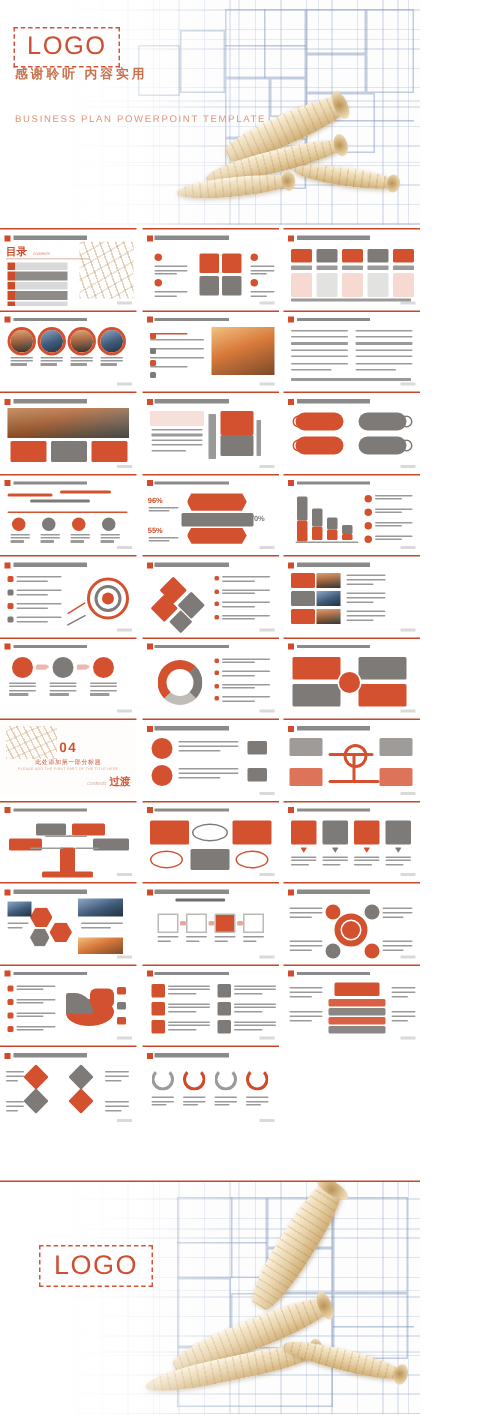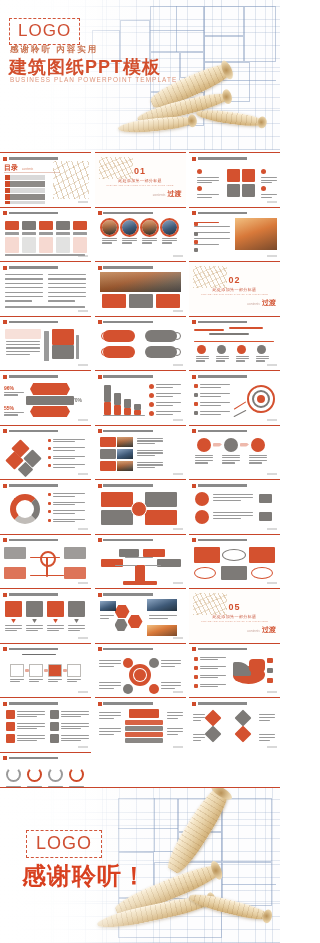--- a/index.html
+++ b/index.html
@@ -184,21 +184,20 @@
   <div class="roll" style="left:148px;top:76px;width:86px;height:20px;transform:rotate(-24deg)"></div>
   <div class="roll" style="left:136px;top:100px;width:96px;height:15px;transform:rotate(-14deg)"></div>
   <div class="roll" style="left:118px;top:118px;width:78px;height:13px;transform:rotate(-6deg)"></div>
   <div class="roll" style="left:196px;top:112px;width:70px;height:12px;transform:rotate(8deg)"></div>
   <div class="fade-l"></div>
 
   <div class="logo-box">
     <span>LOGO</span>
   </div>
   <div class="sub-cn">感谢聆听  内容实用</div>
-  <div class="main-cn">建筑图纸PPT模板</div>
   <div class="main-en">BUSINESS PLAN POWERPOINT TEMPLATE</div>
 </div>
 
 <div class="grid" id="grid">
     <div class="slide" title="Slide 1">
       <div class="s-head">
     <span class="hi"></span>
     <span class="ht" title="此处添加标题文字内容"></span>
   </div>
       <span class="s-foot"></span>
@@ -220,27 +219,20 @@
           </div>
       <div class="toc-item dark" style="top:41.2px">
             <span class="n"></span>
             <span class="bar" title="此处添加标题文字"></span>
           </div>
       <div class="toc-item " style="top:47.6px">
             <span class="n"></span>
             <span class="bar" title="此处添加标题文字"></span>
           </div>
     </div>
-    <div class="slide div-slide" title="Slide 2">
-      <div class="dsketch"></div>
-      <div class="dnum">01</div>
-      <div class="dcn">此处添加第一部分标题</div>
-      <div class="den">PLEASE ADD THE FIRST PART OF THE TITLE HERE</div>
-      <div class="dct">contents<b>过渡</b></div>
-    </div>
     <div class="slide" title="Slide 3">
       <div class="s-head">
     <span class="hi"></span>
     <span class="ht" title="此处添加标题文字内容"></span>
   </div>
       <span class="s-foot"></span>
       <span class="chip" style="position:absolute;left:38px;top:16px;width:13px;height:13px;transform:rotate(0deg)"></span>
       <span class="chip" style="position:absolute;left:53px;top:16px;width:13px;height:13px;"></span>
       <span class="chip g" style="position:absolute;left:38px;top:31px;width:13px;height:13px;"></span>
       <span class="chip g" style="position:absolute;left:53px;top:31px;width:13px;height:13px;"></span>
@@ -347,27 +339,20 @@
     <div class="slide" title="Slide 8">
       <div class="s-head">
     <span class="hi"></span>
     <span class="ht" title="此处添加标题文字内容"></span>
   </div>
       <span class="s-foot"></span>
       <span class="photo" style="position:absolute;left:5px;top:10px;width:81px;height:20px;"></span>
       <span class="chip" style="position:absolute;left:7px;top:32px;width:24px;height:14px;"></span>
       <span class="chip g" style="position:absolute;left:34px;top:32px;width:24px;height:14px;"></span>
       <span class="chip" style="position:absolute;left:61px;top:32px;width:24px;height:14px;"></span>
-    </div>
-    <div class="slide div-slide" title="Slide 9">
-      <div class="dsketch"></div>
-      <div class="dnum">02</div>
-      <div class="dcn">此处添加第一部分标题</div>
-      <div class="den">PLEASE ADD THE FIRST PART OF THE TITLE HERE</div>
-      <div class="dct">contents<b>过渡</b></div>
     </div>
     <div class="slide" title="Slide 10">
       <div class="s-head">
     <span class="hi"></span>
     <span class="ht" title="此处添加标题文字内容"></span>
   </div>
       <span class="s-foot"></span>
       <span class="chip" style="position:absolute;left:5px;top:12px;width:36px;height:10px;opacity:.18"></span>
       <span class="ln " style="position:absolute;left:6px;top:24px;width:34px"></span>
       <span class="ln " style="position:absolute;left:6px;top:27.4px;width:34px"></span>
@@ -584,20 +569,27 @@
     <span class="hi"></span>
     <span class="ht" title="此处添加标题文字内容"></span>
   </div>
       <span class="s-foot"></span>
       <span class="chip" style="position:absolute;left:6px;top:12px;width:32px;height:15px;"></span>
       <span class="chip g" style="position:absolute;left:50px;top:12px;width:32px;height:15px;"></span>
       <span class="chip g" style="position:absolute;left:6px;top:30px;width:32px;height:15px;"></span>
       <span class="chip" style="position:absolute;left:50px;top:30px;width:32px;height:15px;"></span>
       <span class="chip circ" style="position:absolute;left:36px;top:21px;width:16px;height:16px;border:1.5px solid #fff"></span>
     </div>
+    <div class="slide div-slide" title="Slide 22">
+      <div class="dsketch"></div>
+      <div class="dnum">04</div>
+      <div class="dcn">此处添加第一部分标题</div>
+      <div class="den">PLEASE ADD THE FIRST PART OF THE TITLE HERE</div>
+      <div class="dct">contents<b>过渡</b></div>
+    </div>
     <div class="slide" title="Slide 23">
       <div class="s-head">
     <span class="hi"></span>
     <span class="ht" title="此处添加标题文字内容"></span>
   </div>
       <span class="s-foot"></span>
       <span class="chip circ" style="position:absolute;left:6px;top:12px;width:14px;height:14px;"></span>
       <span class="ln " style="position:absolute;left:24px;top:14px;width:40px"></span>
       <span class="ln " style="position:absolute;left:24px;top:17px;width:40px"></span>
       <span class="ln " style="position:absolute;left:24px;top:20px;width:28px"></span>
@@ -689,27 +681,20 @@
       <span class="chip" style="position:absolute;left:20px;top:16px;width:15px;height:13px;clip-path:polygon(25% 0,75% 0,100% 50%,75% 100%,25% 100%,0 50%)"></span>
       <span class="chip" style="position:absolute;left:33px;top:26px;width:15px;height:13px;clip-path:polygon(25% 0,75% 0,100% 50%,75% 100%,25% 100%,0 50%)"></span>
       <span class="chip g" style="position:absolute;left:20px;top:30px;width:13px;height:12px;clip-path:polygon(25% 0,75% 0,100% 50%,75% 100%,25% 100%,0 50%)"></span>
       <span class="photo b" style="position:absolute;left:5px;top:12px;width:16px;height:10px;"></span>
       <span class="photo b" style="position:absolute;left:52px;top:10px;width:30px;height:12px;"></span>
       <span class="photo c" style="position:absolute;left:52px;top:36px;width:30px;height:11px;"></span>
       <span class="ln " style="position:absolute;left:5px;top:26px;width:14px"></span>
       <span class="ln " style="position:absolute;left:5px;top:28.6px;width:9.799999999999999px"></span>
       <span class="ln " style="position:absolute;left:54px;top:26px;width:28px"></span>
       <span class="ln " style="position:absolute;left:54px;top:28.6px;width:19.599999999999998px"></span>
-    </div>
-    <div class="slide div-slide" title="Slide 29">
-      <div class="dsketch"></div>
-      <div class="dnum">05</div>
-      <div class="dcn">此处添加第一部分标题</div>
-      <div class="den">PLEASE ADD THE FIRST PART OF THE TITLE HERE</div>
-      <div class="dct">contents<b>过渡</b></div>
     </div>
     <div class="slide" title="Slide 30">
       <div class="s-head">
     <span class="hi"></span>
     <span class="ht" title="此处添加标题文字内容"></span>
   </div>
       <span class="s-foot"></span>
       <span class="ln t" style="position:absolute;left:22px;top:10px;width:33.599999999999994px"></span>
       <span class="" style="position:absolute;left:10px;top:20px;width:14px;height:13px;border:1px solid #bdbab6"></span>
       <span class="ln " style="position:absolute;left:10px;top:35px;width:14px"></span>
@@ -897,14 +882,13 @@
   </div>
   <div class="roll" style="left:150px;top:30px;width:96px;height:24px;transform:rotate(-58deg)"></div>
   <div class="roll" style="left:112px;top:92px;width:112px;height:20px;transform:rotate(-22deg)"></div>
   <div class="roll" style="left:96px;top:116px;width:120px;height:16px;transform:rotate(-12deg)"></div>
   <div class="roll" style="left:188px;top:112px;width:84px;height:14px;transform:rotate(14deg)"></div>
   <div class="fade-l"></div>
 
   <div class="end-logo">
     <span>LOGO</span>
   </div>
-  <div class="end-cn">感谢聆听！</div>
 </div>
 
 </body></html>

